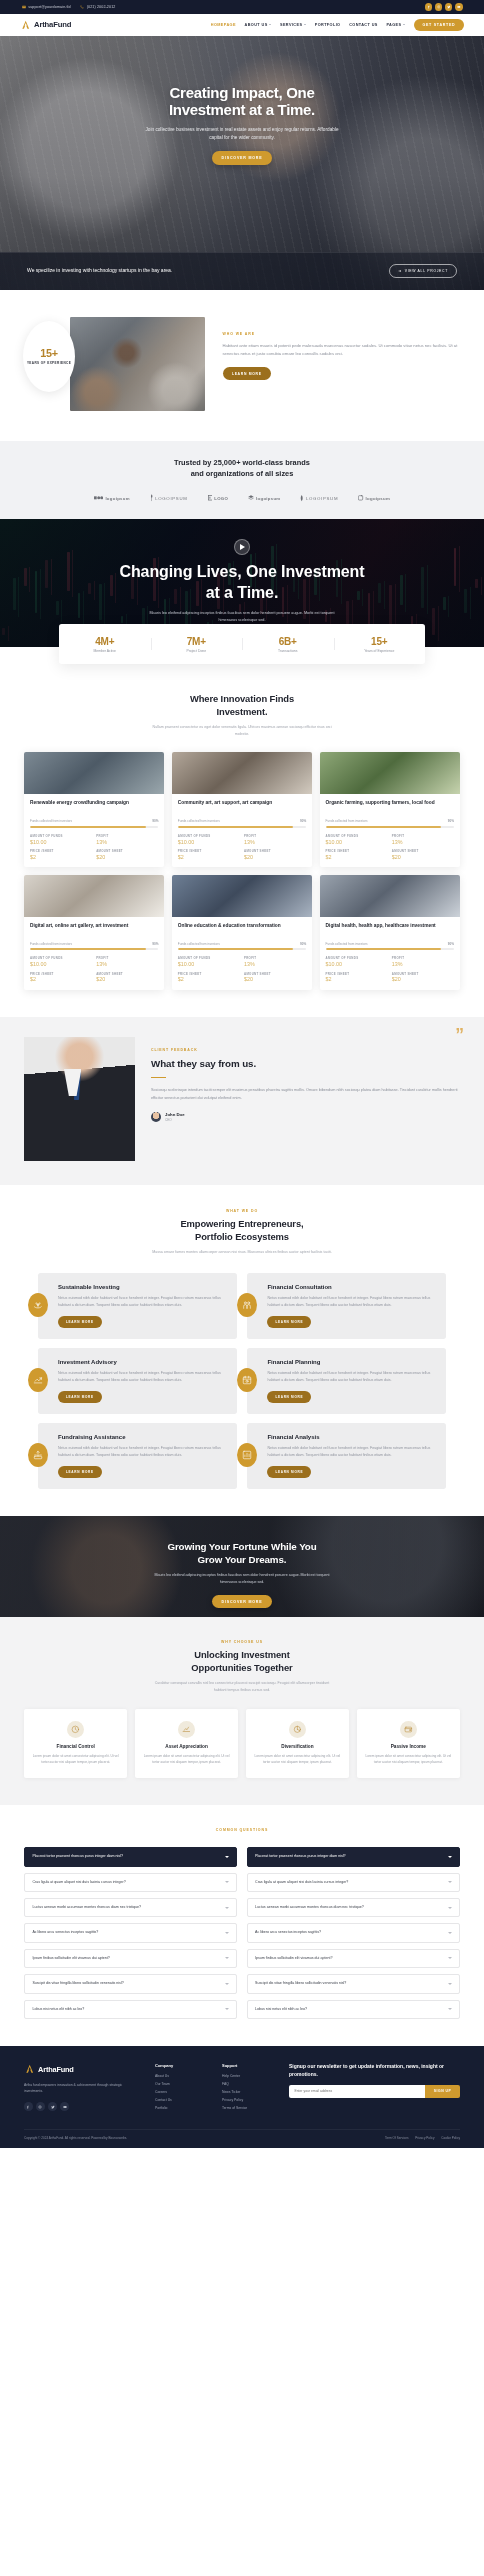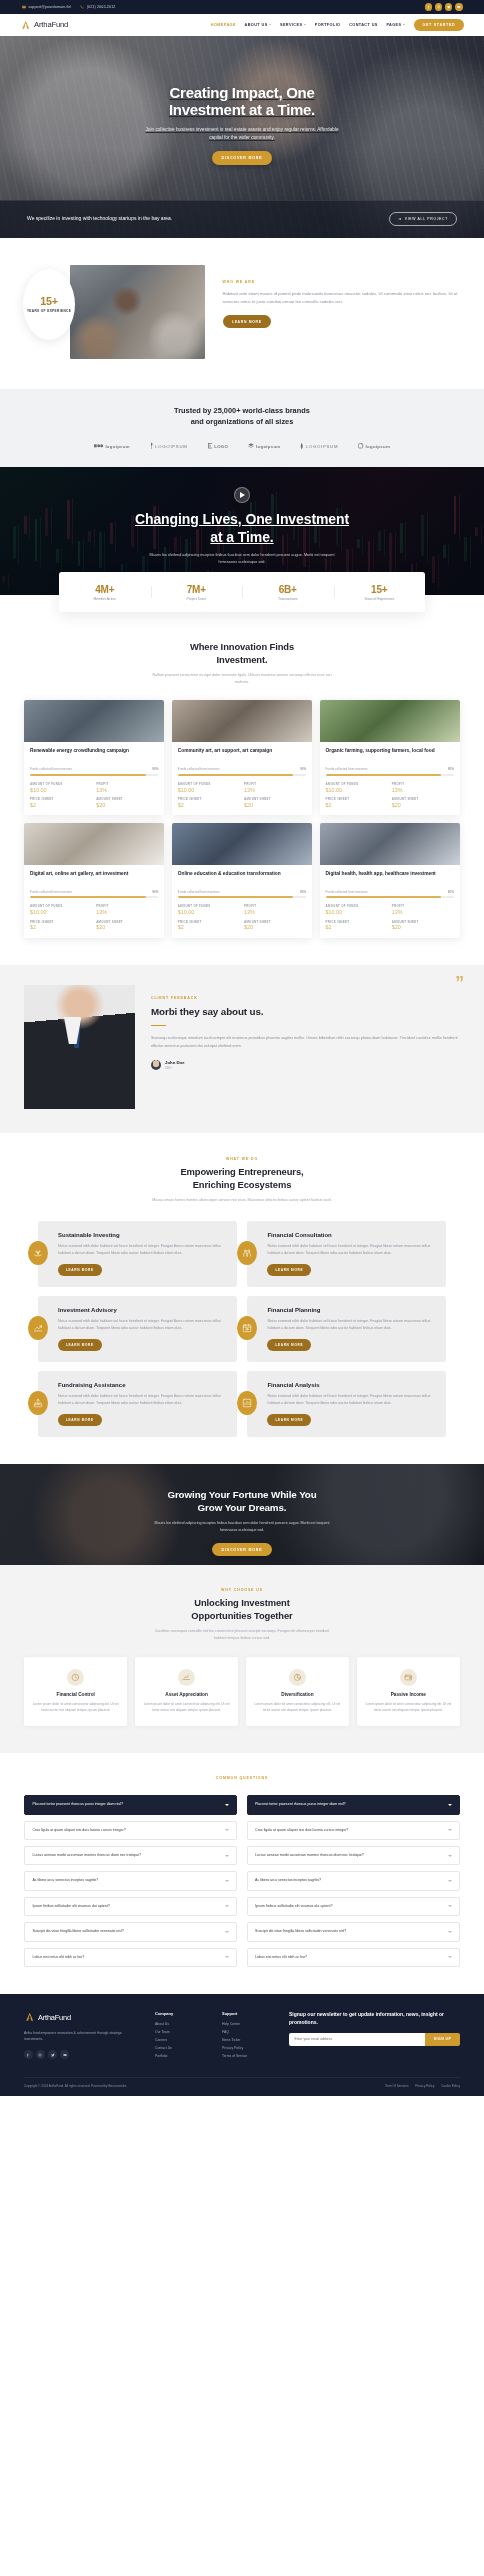--- a/index.html
+++ b/index.html
@@ -27,38 +27,37 @@
 
   
   .nav {
     background:#fff; height:21.5px; display:flex; align-items:center;
     justify-content:space-between; padding:0 20px;
     box-shadow:0 0.7px 2.7px rgba(0,0,0,.07);
   }
   .brand { display:flex; align-items:center; gap:2.7px; }
   .brand-mark { width:11.4px; height:11.4px; position:relative; }
   .brand-mark svg { width:11.4px; height:11.4px; display:block; }
-  .brand-name { font-size:7.7px; font-weight:400; letter-spacing:-0.2px; color:#1f2433; }
+  .brand-name { font-size:7.7px; font-weight:700; letter-spacing:-0.2px; color:#1f2433; }
   .nav-links { display:flex; align-items:center; gap:8.7px; }
   .nav-link {
     font-size:3.8px; font-weight:700; letter-spacing:0.4px; color:#2b3040;
     display:flex; align-items:center; gap:1.7px; text-transform:uppercase; cursor:pointer;
   }
   .nav-link.active { color:#cf9a2e; }
   .caret { width:0;height:0;border-left:1.3px solid transparent;border-right:1.3px solid transparent;border-top:1.7px solid #848a99; }
   .btn-started {
     background:#cf9a2e; color:#fff; font-size:3.6px; font-weight:700; letter-spacing:0.7px;
     padding:4px 8.7px; border-radius:13.5px; text-transform:uppercase; border:none; cursor:pointer;
   }
 
   
   .hero {
-    position:relative; height:202px; overflow:hidden;
+    position:relative; height:254px; overflow:hidden;
     background:linear-gradient(120deg,#8a8f97 0%,#6e7179 35%,#43464e 65%,#23252c 100%);
-    text-decoration:underline;
   }
   .hero-photo {
     position:absolute; inset:0;
     background:
       radial-gradient(circle at 18% 45%, rgba(225,222,218,.95) 0 14%, rgba(150,148,145,.5) 22%, transparent 38%),
       radial-gradient(circle at 57% 32%, rgba(216,188,165,.9) 0 9%, transparent 20%),
       radial-gradient(circle at 88% 62%, rgba(176,176,178,.8) 0 12%, transparent 26%),
       linear-gradient(100deg,#b9b7b3 0%,#9b9a98 20%,#7a7c82 45%,#4a4d57 70%,#2a2d36 100%);
   }
   .hero-photo:after{
@@ -137,21 +136,21 @@
   }
   .video-bg { position:absolute; inset:0; }
   .video-veil { position:absolute; inset:0; background:linear-gradient(180deg,rgba(6,9,18,.62),rgba(6,9,18,.78)); }
   .video-inner { position:relative; z-index:4; text-align:center; padding-top:20px; }
   .play {
     width:16px;height:16px;border-radius:50%; margin:0 auto 6.7px;
     background:rgba(255,255,255,.18); border:0.7px solid rgba(255,255,255,.35);
     display:flex;align-items:center;justify-content:center; cursor:pointer;
   }
   .play i { width:0;height:0;border-left:5.4px solid #fff;border-top:3.4px solid transparent;border-bottom:3.4px solid transparent; margin-left:1.3px;}
-  .video-h2 { color:#fff; font-size:14px; font-weight:700; line-height:1.3; letter-spacing:-0.1px;text-decoration:underline;}
+  .video-h2 { color:#fff; font-size:16px; font-weight:700; line-height:1.3; letter-spacing:-0.1px;}
   .video-p { color:#c7cad3; font-size:3.8px; line-height:1.85; margin:6px auto 0; width:195px; }
   .btn-get {
     margin-top:8px; background:#cf9a2e; color:#fff; border:none; cursor:pointer;
     font-size:3.4px; font-weight:700; letter-spacing:0.7px; padding:4.4px 8.7px; border-radius:13.5px;
     text-transform:uppercase; display:inline-flex; align-items:center; gap:2.7px;
   }
 
   
   .stats-zone { background:#fff; position:relative; height:42px; }
   .stats {
@@ -793,38 +792,38 @@
           </div>
         </div>
       </div>
   </div>
 
   <div class="testi">
     <div class="testi-img"></div>
     <div class="testi-right">
       <div class="quote-mark">”</div>
       <div class="eyebrow">CLIENT FEEDBACK</div>
-      <h2 class="testi-h2">Morbi they say about us.</h2>
+      <h2 class="testi-h2">What they say from us.</h2>
       <div class="testi-rule"></div>
       <p class="testi-p">Sociosqu scelerisque interdum taciti semper elit maximus penatibus pharetra sagittis mollis. Ornare bibendum nibh sociosqu platea diam habitasse. Tincidunt curabitur mollis hendrerit efficitur senectus parturient dui volutpat eleifend enim.</p>
       <div class="testi-who">
         <div class="avatar"></div>
         <div>
           <div class="testi-name">John Doe</div>
           <div class="testi-role">CEO</div>
         </div>
       </div>
     </div>
   </div>
 
   <div class="services">
     <div class="eyebrow">WHAT WE DO</div>
     <h2 class="sec-h2" style="margin-top:5.4px">
       <span>Empowering Entrepreneurs,</span><br>
-      <span>Enriching Ecosystems</span>
+      <span>Portfolio Ecosystems</span>
     </h2>
     <p class="sec-p">Massa ornare fames montes ullamcorper aenean nisi risus. Maecenas ultrices finibus auctor aptent facilisis taciti.</p>
     <div class="svc-grid" id="svc-grid">
         <div class="svc"><div class="svc-ic">
             <svg viewBox="0 0 24 24" stroke-linecap="round" stroke-linejoin="round">
               <path d="M3 16c2 2 5 3 9 3s6-1 8-3"></path>
               <path d="M12 12c0-3 2-5 5-5 0 3-2 5-5 5z"></path>
               <path d="M12 12c0-3-2-5-5-5 0 3 2 5 5 5z"></path>
               <path d="M12 12v5"></path>
             </svg>

